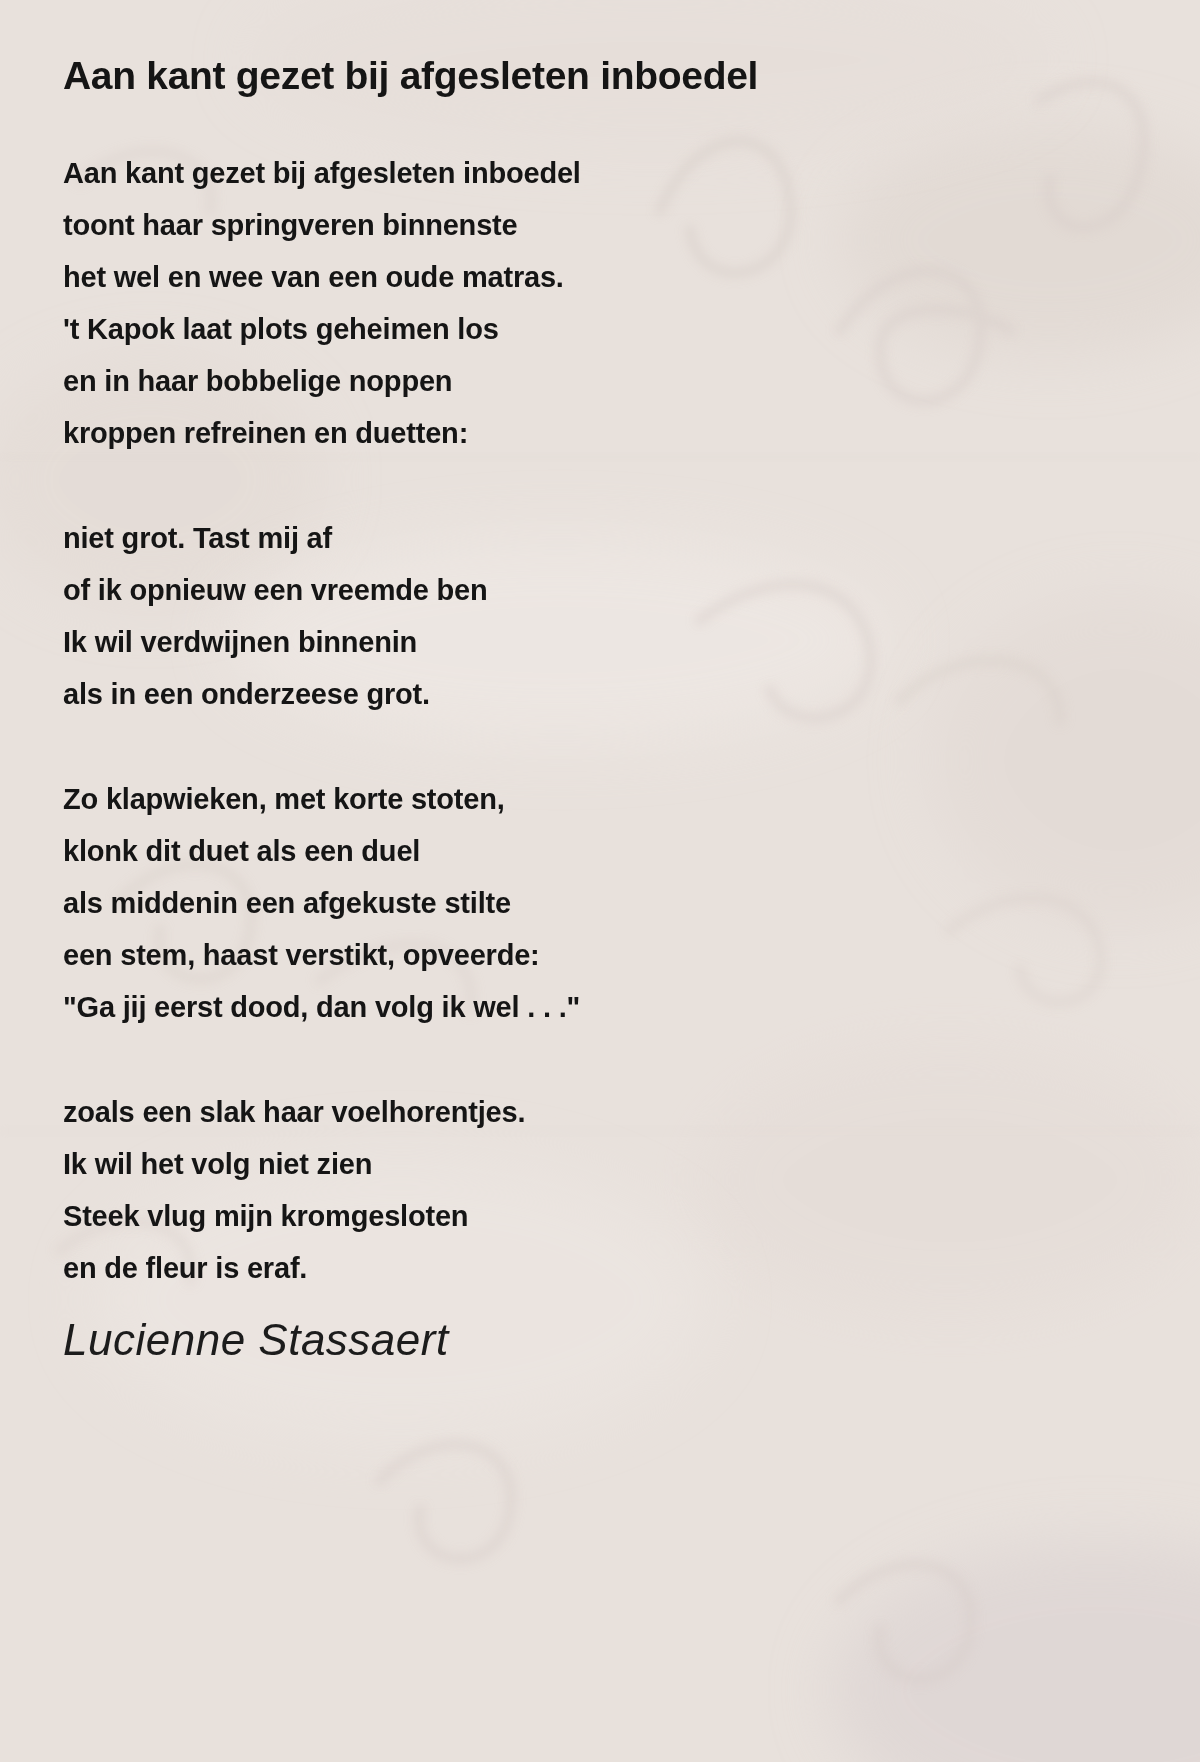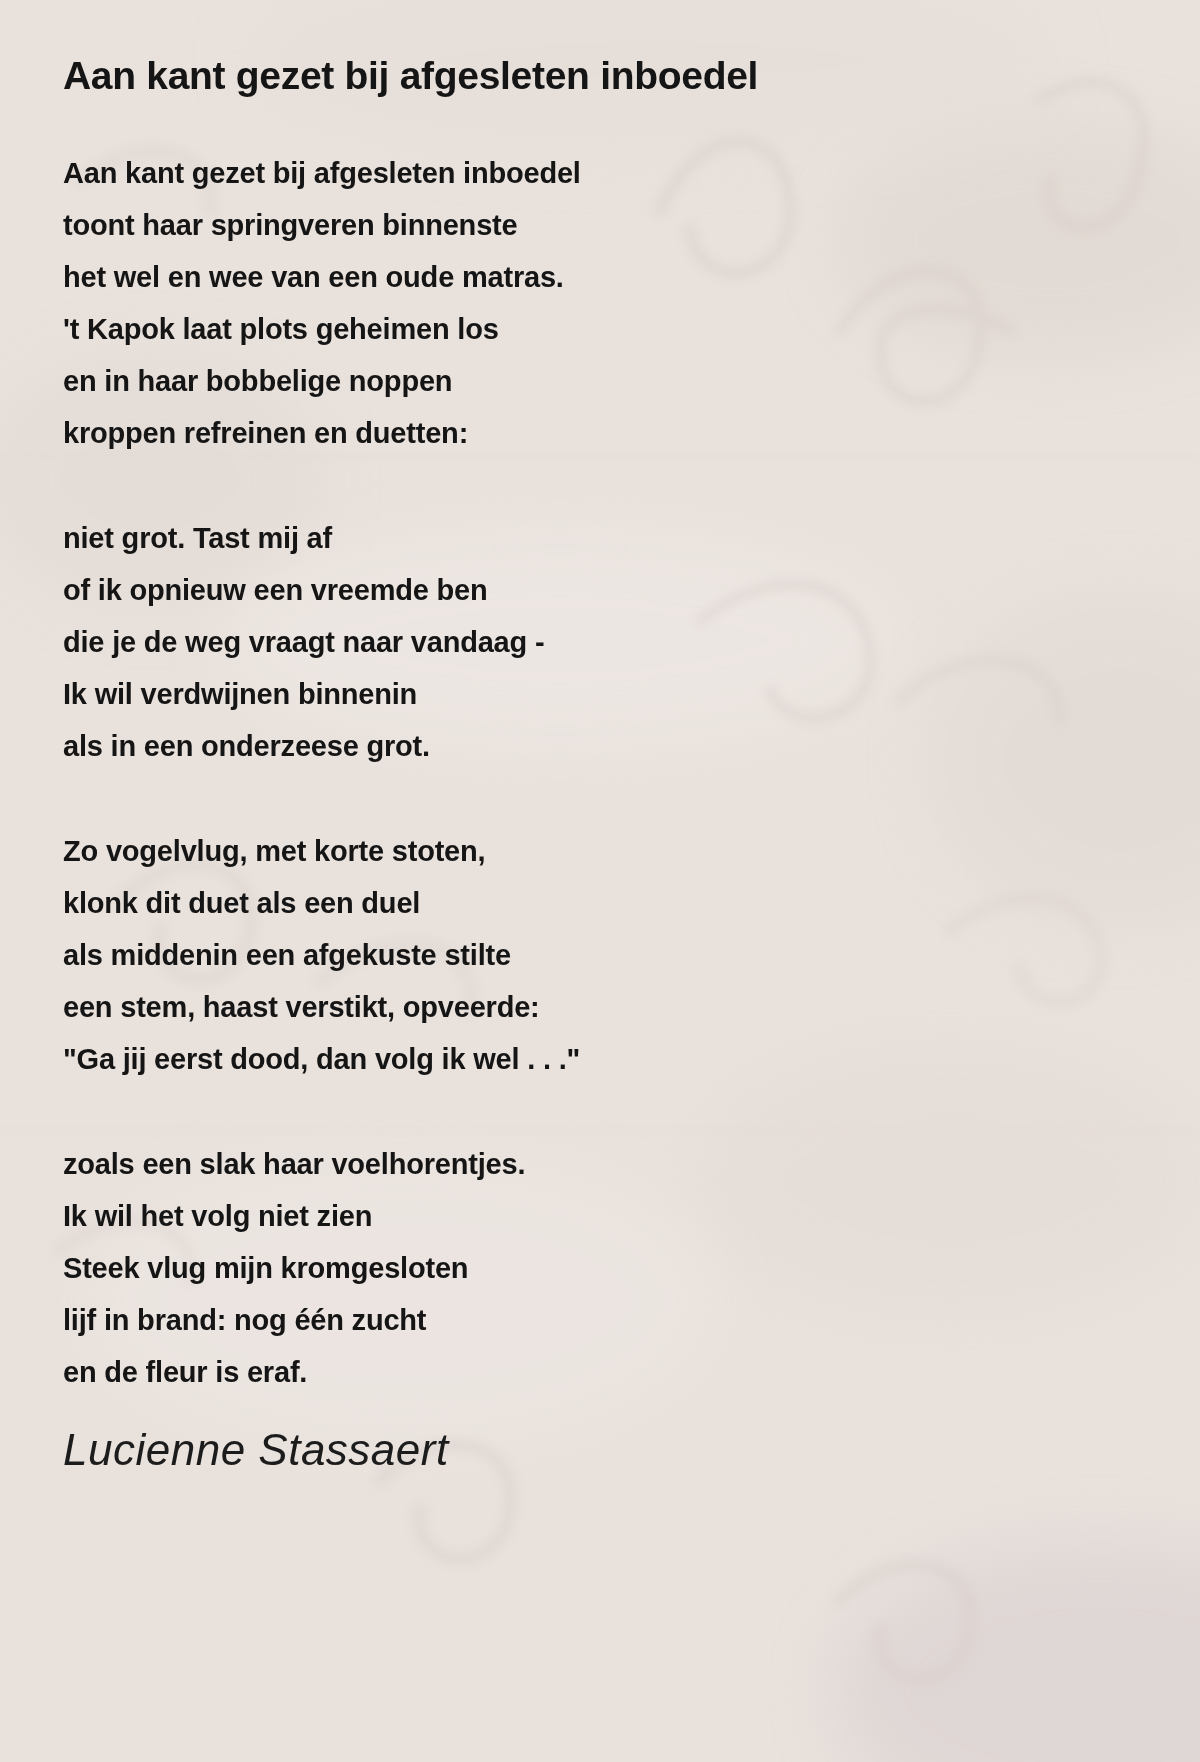--- a/index.html
+++ b/index.html
@@ -37,21 +37,21 @@
   .stanza.first { margin-top: 48px; }
   .stanza p {
     margin: 0;
     font-size: 29px;
     line-height: 52px;
     font-weight: bold;
     letter-spacing: -0.2px;
     white-space: nowrap;
   }
   .author-signature {
-    margin-top: 26px;
+    margin-top: 20px;
     font-size: 44px;
     line-height: 52px;
     font-style: italic;
     font-weight: 400;
     color: #1c1c1c;
     letter-spacing: 0.5px;
   }
 </style>
 </head>
 <body>
@@ -101,35 +101,33 @@
     <p>toont haar springveren binnenste</p>
     <p>het wel en wee van een oude matras.</p>
     <p>'t Kapok laat plots geheimen los</p>
     <p>en in haar bobbelige noppen</p>
     <p>kroppen refreinen en duetten:</p>
   </div>
 
   <div class="stanza">
     <p>niet grot. Tast mij af</p>
     <p>of ik opnieuw een vreemde ben</p>
-    <p>die je de weg vraagt naar vandaag -</p>
     <p>Ik wil verdwijnen binnenin</p>
     <p>als in een onderzeese grot.</p>
   </div>
 
   <div class="stanza">
-    <p>Zo vogelvlug, met korte stoten,</p>
+    <p>Zo klapwieken, met korte stoten,</p>
     <p>klonk dit duet als een duel</p>
     <p>als middenin een afgekuste stilte</p>
     <p>een stem, haast verstikt, opveerde:</p>
     <p>"Ga jij eerst dood, dan volg ik wel . . ."</p>
   </div>
 
   <div class="stanza">
     <p>zoals een slak haar voelhorentjes.</p>
     <p>Ik wil het volg niet zien</p>
     <p>Steek vlug mijn kromgesloten</p>
-    <p>lijf in brand: nog één zucht</p>
     <p>en de fleur is eraf.</p>
   </div>
 
   <div class="author-signature">Lucienne Stassaert</div>
 </div>
 
 </body></html>

